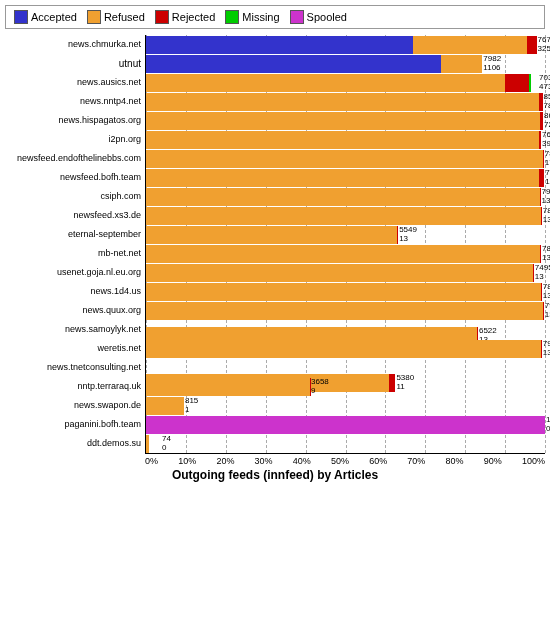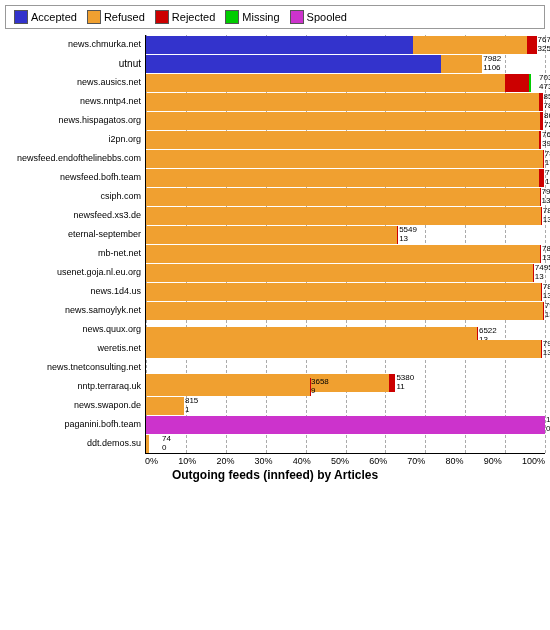--- a/index.html
+++ b/index.html
@@ -157,22 +157,22 @@
           <div class="y-label" style="height: 19px; line-height: 19px; font-size: 9px;">news.hispagatos.org</div>
           <div class="y-label" style="height: 19px; line-height: 19px; font-size: 9px;">i2pn.org</div>
           <div class="y-label" style="height: 19px; line-height: 19px; font-size: 9px;">newsfeed.endofthelinebbs.com</div>
           <div class="y-label" style="height: 19px; line-height: 19px; font-size: 9px;">newsfeed.bofh.team</div>
           <div class="y-label" style="height: 19px; line-height: 19px; font-size: 9px;">csiph.com</div>
           <div class="y-label" style="height: 19px; line-height: 19px; font-size: 9px;">newsfeed.xs3.de</div>
           <div class="y-label" style="height: 19px; line-height: 19px; font-size: 9px;">eternal-september</div>
           <div class="y-label" style="height: 19px; line-height: 19px; font-size: 9px;">mb-net.net</div>
           <div class="y-label" style="height: 19px; line-height: 19px; font-size: 9px;">usenet.goja.nl.eu.org</div>
           <div class="y-label" style="height: 19px; line-height: 19px; font-size: 9px;">news.1d4.us</div>
+          <div class="y-label" style="height: 19px; line-height: 19px; font-size: 9px;">news.quux.org</div>
           <div class="y-label" style="height: 19px; line-height: 19px; font-size: 9px;">news.samoylyk.net</div>
-          <div class="y-label" style="height: 19px; line-height: 19px; font-size: 9px;">news.quux.org</div>
           <div class="y-label" style="height: 19px; line-height: 19px; font-size: 9px;">weretis.net</div>
           <div class="y-label" style="height: 19px; line-height: 19px; font-size: 9px;">news.tnetconsulting.net</div>
           <div class="y-label" style="height: 19px; line-height: 19px; font-size: 9px;">nntp.terraraq.uk</div>
           <div class="y-label" style="height: 19px; line-height: 19px; font-size: 9px;">news.swapon.de</div>
           <div class="y-label" style="height: 19px; line-height: 19px; font-size: 9px;">paganini.bofh.team</div>
           <div class="y-label" style="height: 19px; line-height: 19px; font-size: 9px;">ddt.demos.su</div>
         </div>
 
       <div class="bars-area" id="bars-area">
         <div class="grid-lines" id="grid-lines">

